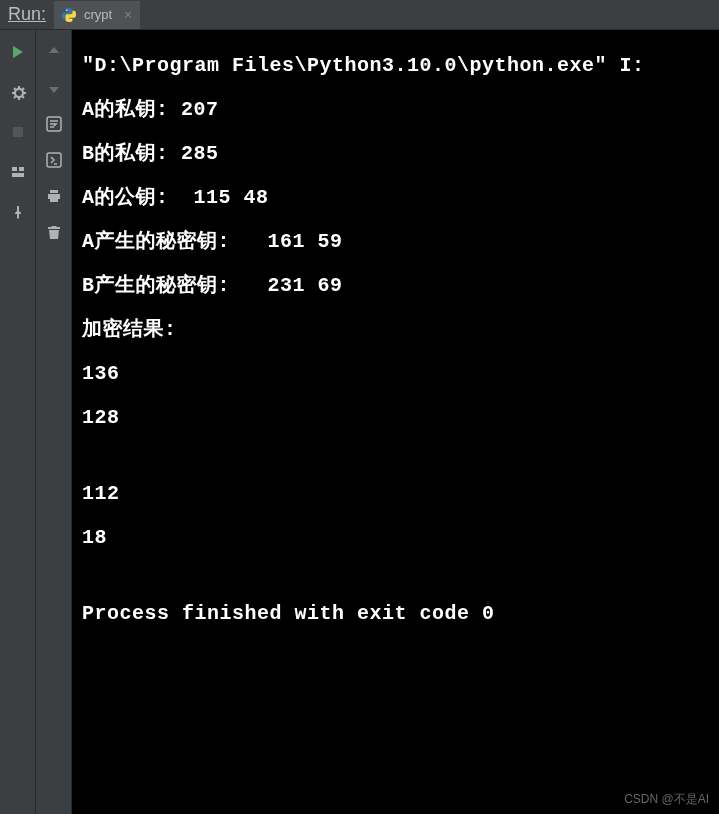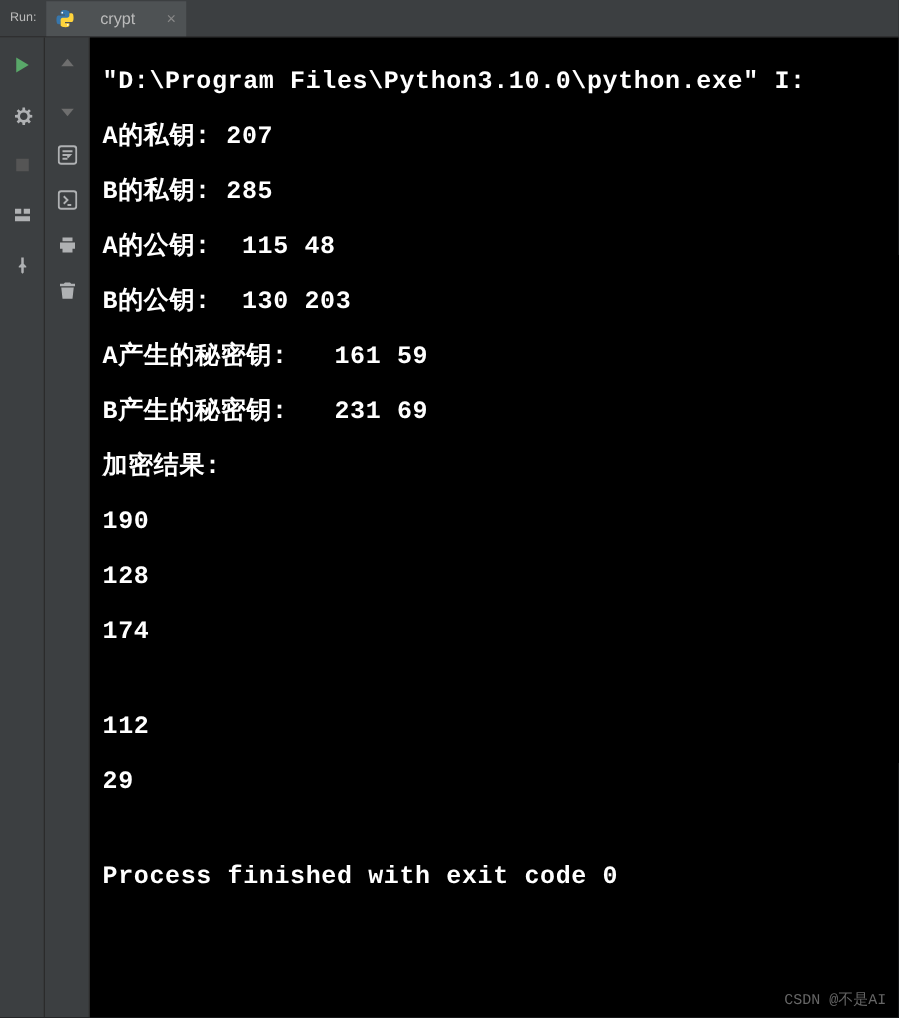--- a/index.html
+++ b/index.html
@@ -17,31 +17,32 @@
     }
     .tab-bar {
       height: 30px;
       background: #3c3f41;
       display: flex;
       align-items: center;
       border-bottom: 1px solid #2b2b2b;
     }
     .run-label {
       color: #bbbbbb;
-      font-size: 10px;
+      font-size: 18px;
       padding: 0 8px;
+      text-decoration: underline;
     }
     .tab {
       display: flex;
       align-items: center;
       height: 28px;
       padding: 0 8px;
       background: #4e5254;
       border-radius: 0;
-      gap: 21px;
+      gap: 8px;
     }
     .tab-icon {
       width: 14px;
       height: 14px;
       display: inline-flex;
       align-items: center;
       justify-content: center;
     }
     .tab-label {
       color: #bbbbbb;
@@ -109,21 +110,20 @@
     .console-line.spacer {
       height: 20px;
       margin-bottom: 12px;
     }
     .watermark {
       position: absolute;
       bottom: 6px;
       right: 10px;
       color: #666;
       font-size: 12px;
-      font-family: Liberation Mono, monospace;
     }
   </style>
 </head>
 <body>
 
 <div class="tab-bar">
   <span class="run-label">Run:</span>
   <div class="tab">
     <span class="tab-icon">
       <svg viewBox="0 0 16 16">
@@ -202,28 +202,26 @@
           <path fill="#afb1b3" d="M6 2h4l1 1h3v2H2V3h3zM3 6h10l-1 9H4z"></path>
         </svg>
     </div>
   </div>
 
   <div class="console">
     <div class="console-line">"D:\Program Files\Python3.10.0\python.exe" I:</div>
     <div class="console-line">A的私钥: 207</div>
     <div class="console-line">B的私钥: 285</div>
     <div class="console-line">A的公钥:  115 48</div>
-    <div class="console-line">B的公钥:  130 203</div>
     <div class="console-line">A产生的秘密钥:   161 59</div>
     <div class="console-line">B产生的秘密钥:   231 69</div>
     <div class="console-line">加密结果:</div>
-    <div class="console-line">190</div>
+    <div class="console-line">136</div>
     <div class="console-line">128</div>
-    <div class="console-line">174</div>
     <div class="console-line spacer"></div>
     <div class="console-line">112</div>
-    <div class="console-line">29</div>
+    <div class="console-line">18</div>
     <div class="console-line spacer"></div>
     <div class="console-line">Process finished with exit code 0</div>
   </div>
 </div>
 
 <div class="watermark">CSDN @不是AI</div>
 
 </body></html>

